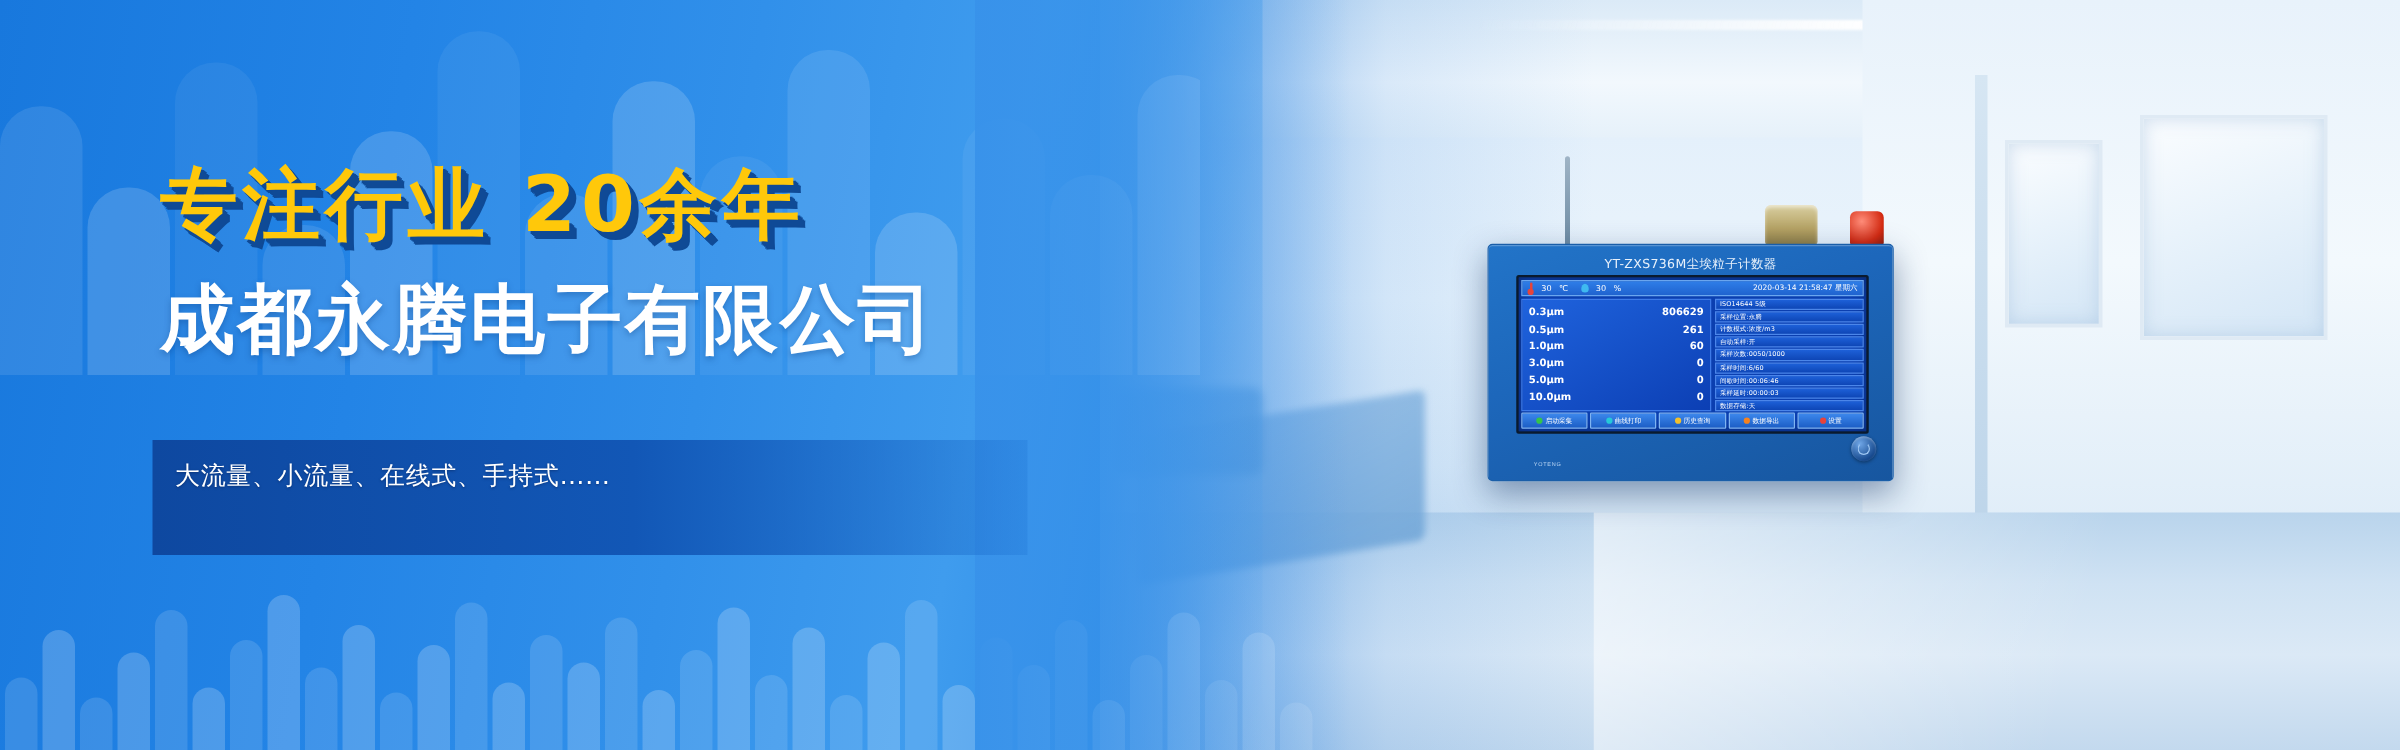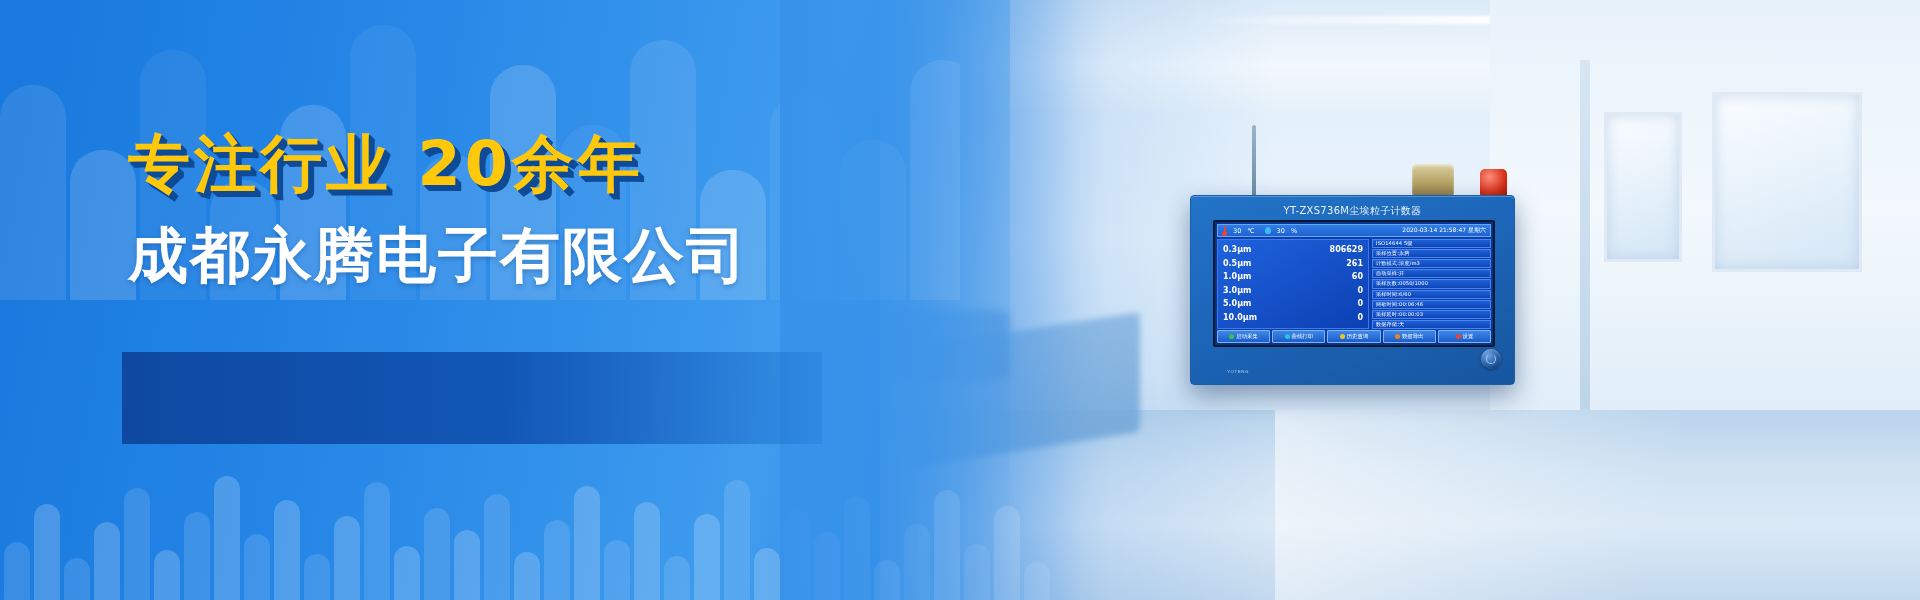--- a/index.html
+++ b/index.html
@@ -318,20 +318,21 @@
       <div class="ebar" style="left:1024px;height:38px;"></div>
     </div>
     <div class="leftpanel-fade"></div>
   </div>
 
   <div class="headline1">专注行业 20余年</div>
 
   <div class="headline2">成都永腾电子有限公司</div>
 
   <div class="subbar"></div>
+  <div class="subline s1">大流量、小流量、在线式、手持式……</div>
 
   <div class="device">
     <div class="device-antenna"></div>
     <div class="device-knob"></div>
     <div class="device-lamp"></div>
 
     <div class="device-body">
 
       <div class="device-name">YT-ZXS736M尘埃粒子计数器</div>
 

